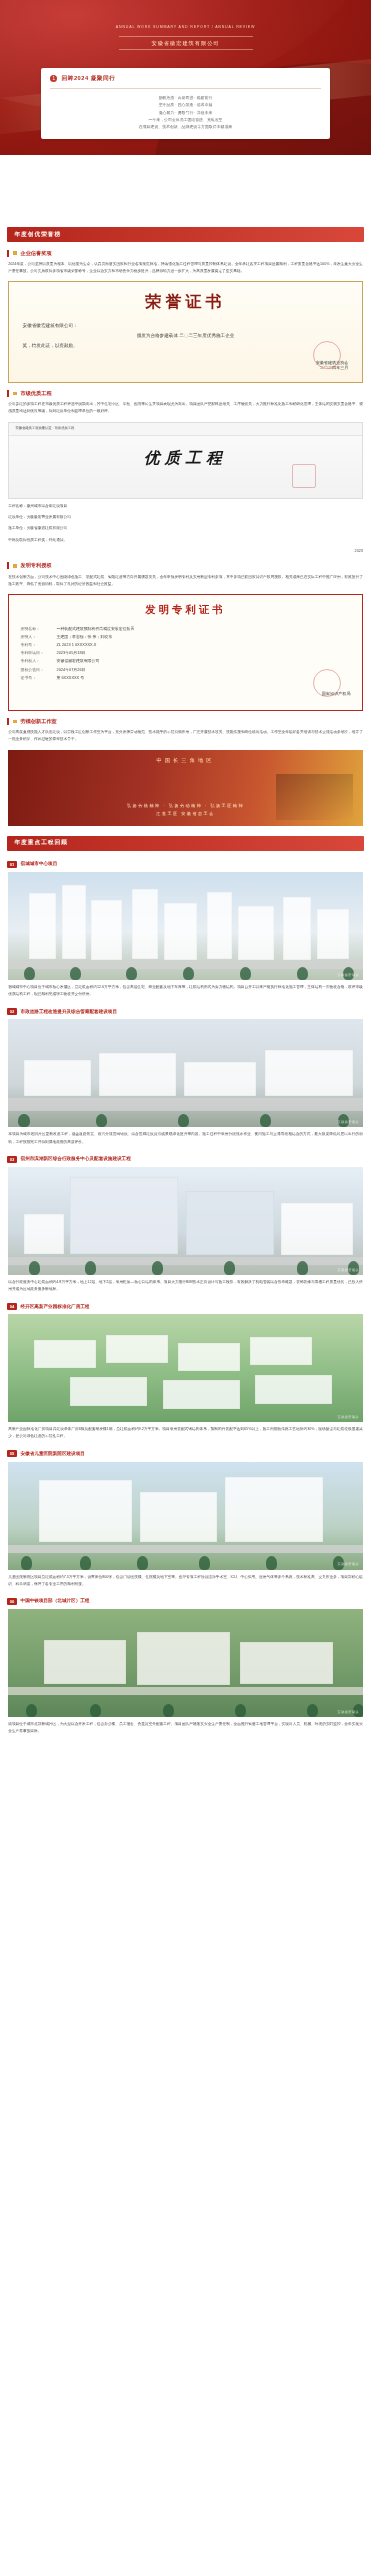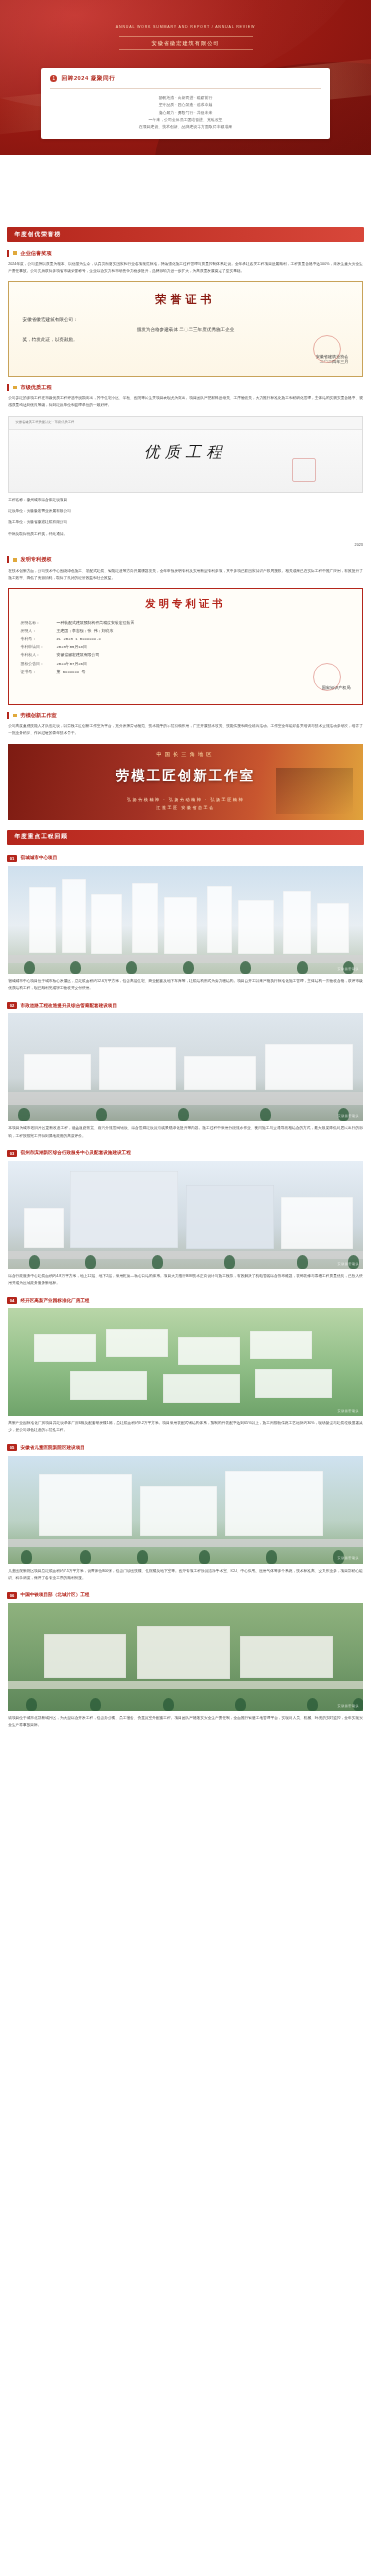--- a/index.html
+++ b/index.html
@@ -101,57 +101,56 @@
   
   .cert {
     margin: 6.2px 8.2px 0;
     border: 1.5px double #c8a35a;
     background: linear-gradient(180deg, #fffdf6, #fdf6e6);
     padding: 9.3px 13.4px 11.3px;
     text-align: center;
     position: relative;
   }
   .cert-title {
-    font-size: 11px; font-weight: bold; color: #8a1b12; letter-spacing: 4.1px;
+    font-size: 16px; font-weight: bold; color: #8a1b12; letter-spacing: 4.1px;
     margin-bottom: 8.2px;
   }
   .cert-body { font-size: 4.6px; line-height: 2.2; color: #3a3a3a; text-align: left; }
   .cert-body .center { text-align: center; }
   .cert-sign { margin-top: 9.3px; text-align: right; font-size: 4.1px; color: #3a3a3a; }
   .seal {
     position: absolute; right: 20.6px; bottom: 12.4px;
     width: 28px; height: 28px; border: 1px solid rgba(190,40,30,.55);
     border-radius: 50%; opacity: .65;
   }
 
   .cert-cursive {
     margin: 6.2px 8.2px 0;
     border: 0.5px solid #ddd;
     background: linear-gradient(180deg,#fbfbfb,#f2f2f2);
-    height: 77px; position: relative; overflow: hidden;
+    height: 77px; position: relative; overflow: hidden; font-weight: bold;
   }
   .cert-cursive .band { position:absolute; left:0; right:0; top:0; height:13.4px; background:#f6f6f6; border-bottom:0.5px solid #e4e4e4;}
   .cert-cursive .cap { position:absolute; top:3.6px; left:6.2px; font-size:3.3px; color:#888; }
   .cert-cursive .brush {
     position:absolute; top:25px; left:0; right:0; text-align:center;
     font-family: "DejaVu Serif", serif; font-size: 15.5px; color:#1a1a1a;
     letter-spacing: 5.2px; font-style: italic;
   }
   .cert-cursive .stamp {
     position:absolute; right:46px; bottom:9.3px; width:24px;height:24px;
     border:1px solid rgba(190,40,30,.5); border-radius:2.1px; opacity:.6;
   }
 
   .patent {
     margin: 6.2px 8.2px 0;
     border: 1px solid #b4261c;
     background: #fffdf8;
     padding: 8.2px 11.3px 13.4px;
     position: relative;
-    font-family: Liberation Mono, monospace;
   }
   .patent-title {
     text-align: center; font-size: 10.3px; font-weight: bold; color: #b4261c;
     letter-spacing: 3.1px; margin-bottom: 7.2px;
   }
   .patent-rows { font-size: 3.9px; line-height: 2.1; color: #444; }
   .patent-rows .k { display: inline-block; width: 36px; color: #666; }
 
   .workshop {
     margin: 6.2px 8.2px 0; height: 76px; position: relative; overflow: hidden;
@@ -328,21 +327,20 @@
 
   <div class="sub-head">
     <span class="sq"></span>
     <span>劳模创新工作室</span>
   </div>
   <div class="para">公司高度重视技能人才队伍建设，以劳模工匠创新工作室为平台，充分发挥劳动模范、技术能手的示范引领作用，广泛开展技术攻关、技能传授和岗位练兵活动。工作室全年组织各类培训与技术交流活动多场次，培养了一批业务精湛、作风过硬的青年技术骨干。</div>
 
   <div class="workshop">
     <div class="wk-block"></div>
     <div class="wk-top">中国长三角地区</div>
-    <div class="wk-main">劳模工匠创新工作室</div>
     <div class="wk-cols">
       <div>弘扬劳模精神 · 弘扬劳动精神 · 弘扬工匠精神</div>
       <div>江淮工匠    安徽省总工会</div>
     </div>
   </div>
 
   <div class="sec-head">年度重点工程回顾</div>
 
   <div class="proj-head">
     <span class="proj-num">01</span>

